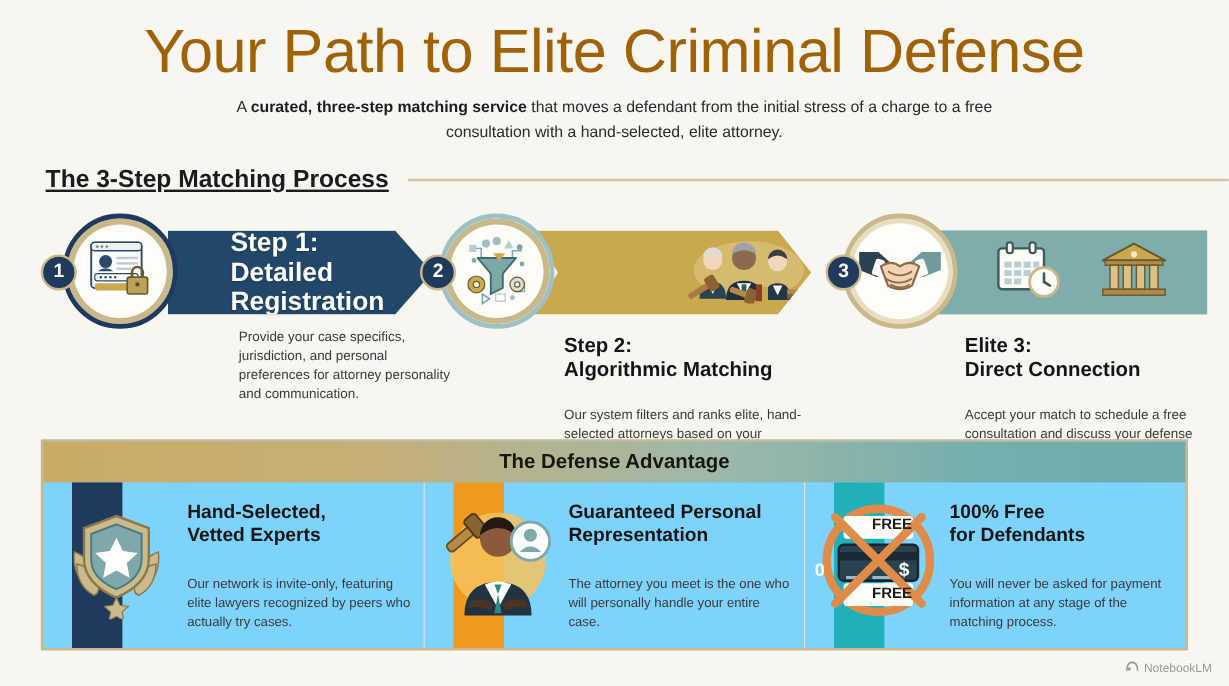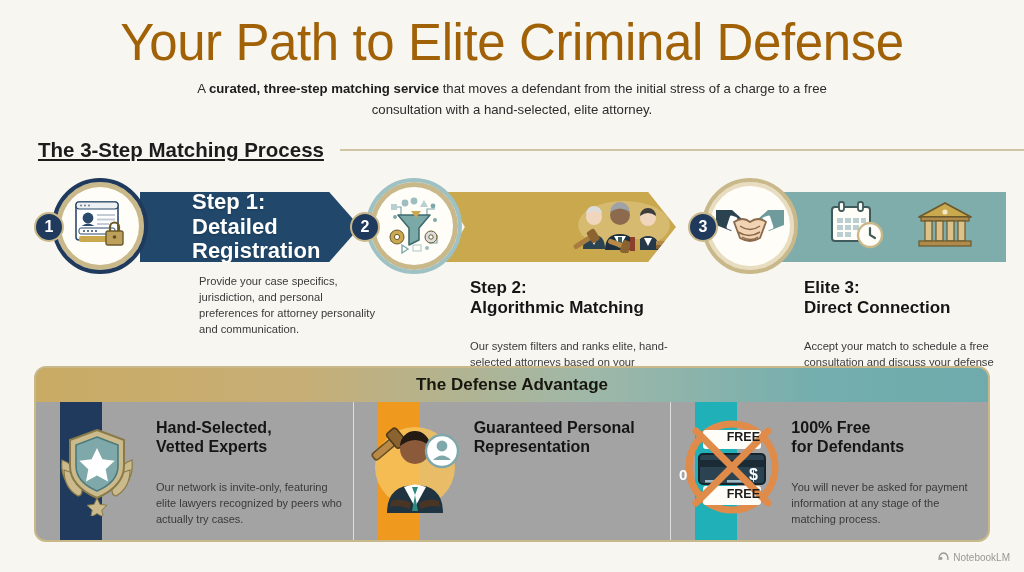--- a/index.html
+++ b/index.html
@@ -112,22 +112,22 @@
   }
   .step-desc {
     font-size:11.2px; color:#3a3a3a; line-height:1.42;margin-top:21px;
   }
   #step-1 .step-desc { margin-top:0; }
 
   
   #advantage-panel {
     position:absolute; left:34px; top:366px;
     width:956px; height:176px;
-    border:2px solid #c9b88a; border-radius:12px;
-    background:#a3a3a3; overflow:hidden;
+    border:2px solid #c9b88a; border-radius:1px;
+    background:#7dd3fc; overflow:hidden;
   }
   #advantage-header {
     height:34px;
     background: linear-gradient(90deg,#c9ab64 0%, #c7ae76 28%, #9fb8a8 58%, #74aeae 82%, #6fabac 100%);
     display:flex; align-items:center; justify-content:center;
   }
   #advantage-title {
     font-size:17px; font-weight:bold; color:#17170f;
   }
   #advantage-cards { display:flex; height:140px; }
@@ -400,20 +400,21 @@
           <circle cx="79" cy="36" r="16" fill="#ffffff" stroke="#7fa8ab" stroke-width="2.4"></circle>
           <circle cx="79" cy="31" r="5.4" fill="#7fa8ab"></circle>
           <path d="M70 45 q9 -9 18 0z" fill="#7fa8ab"></path>
         </svg>
       </div>
       <div class="adv-text">
         <div class="adv-heading">
           <div>Guaranteed Personal</div>
           <div>Representation</div>
         </div>
+        <div class="adv-desc">The attorney you meet is the one who will personally handle your entire case.</div>
       </div>
     </div>
 
     <div class="adv-card" id="adv-3">
       <div class="adv-stripe"></div>
       <div class="adv-icon">
         <svg width="106" height="106" viewBox="0 0 106 106">
           <circle cx="53" cy="53" r="43" fill="none" stroke="#e08b4a" stroke-width="7"></circle>
           <rect x="20" y="40" width="66" height="30" rx="4" fill="#2b4250" stroke="#16242e" stroke-width="2"></rect>
           <rect x="20" y="46" width="66" height="7" fill="#1a2b36"></rect>

